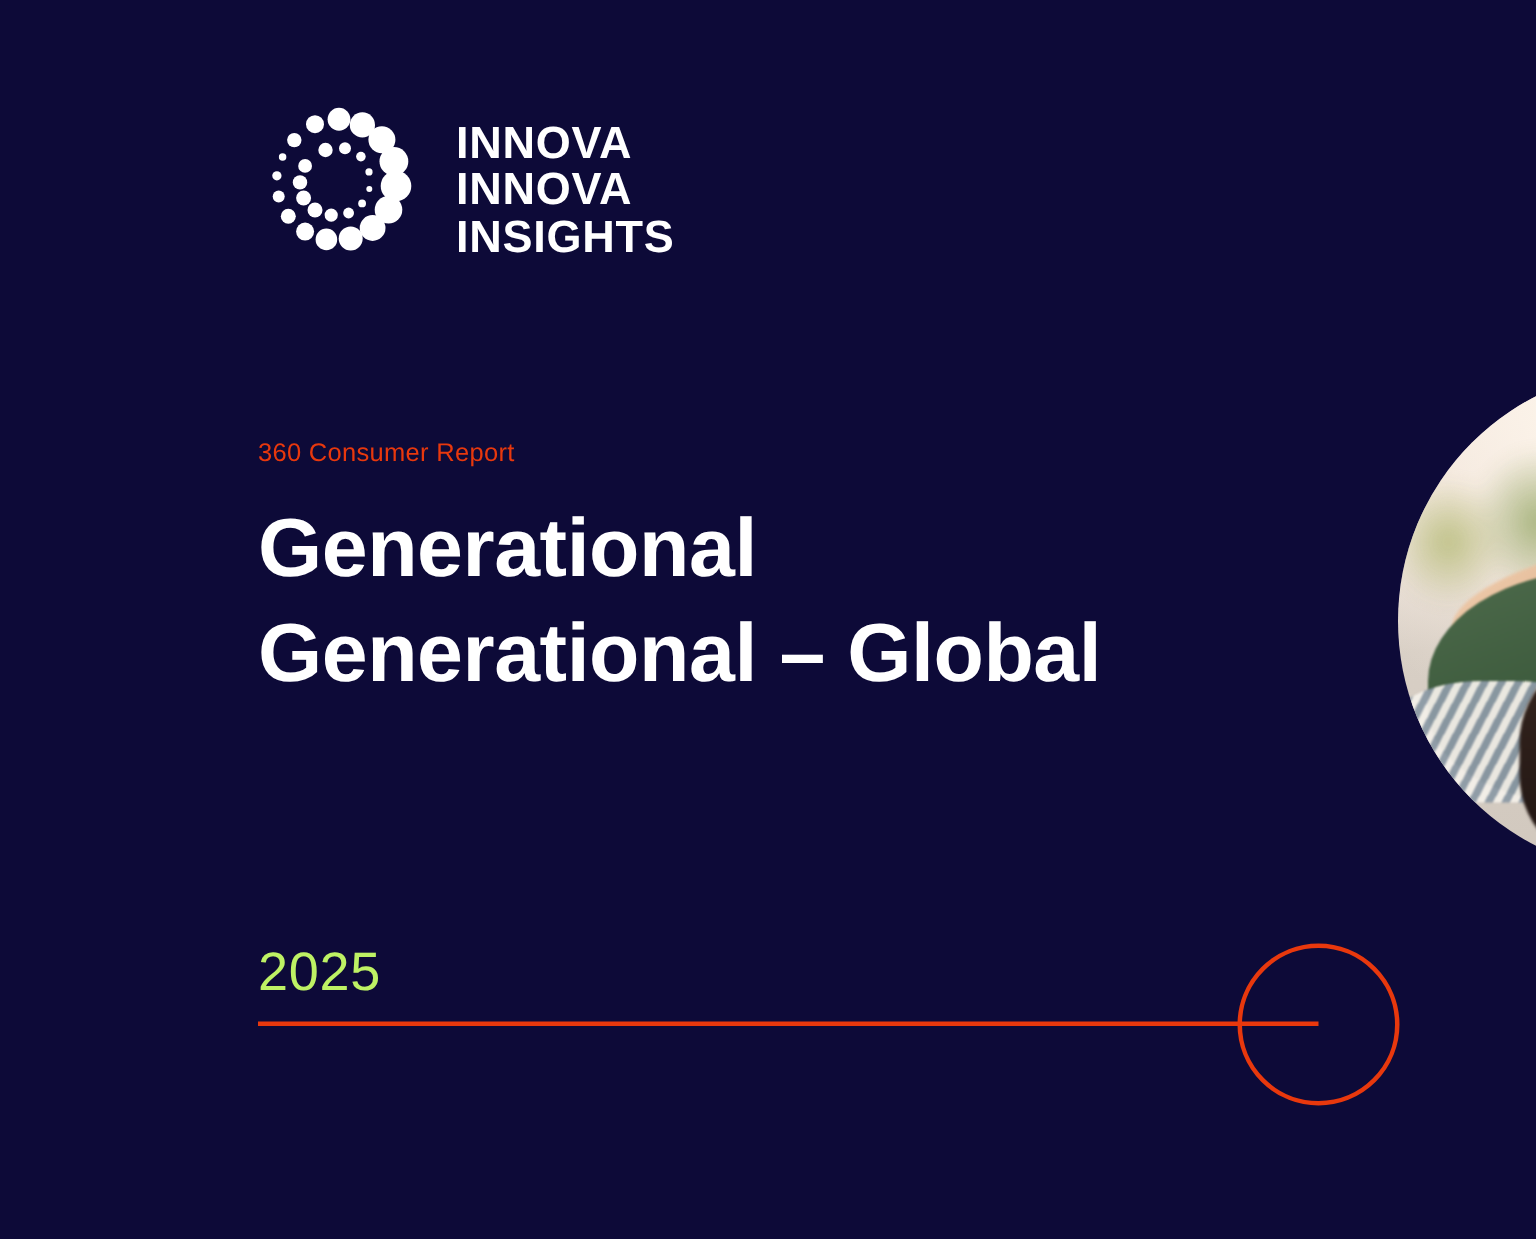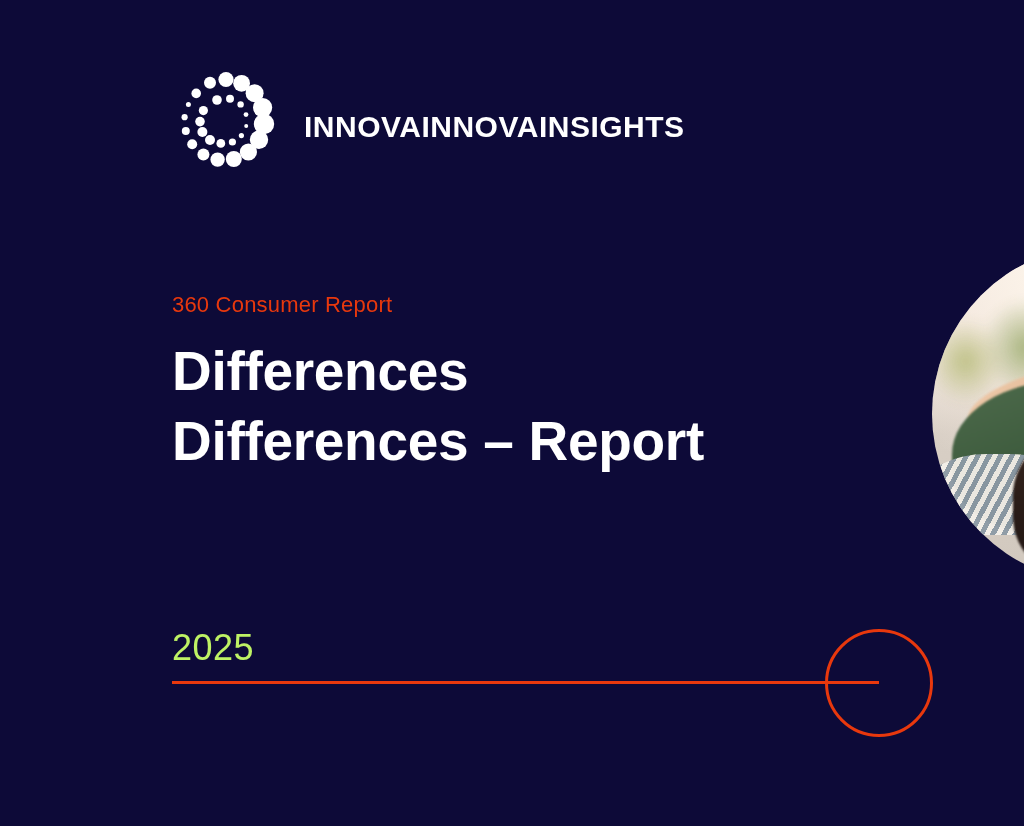--- a/index.html
+++ b/index.html
@@ -28,21 +28,21 @@
     align-items: center;
     gap: 22px;
   }
   .brand-mark {
     width: 112px;
     height: 112px;
     display: block;
   }
   .brand-wordmark {
     display: flex;
-    flex-direction: row;
+    flex-direction: column;
     line-height: 1.04;
     padding-top: 2px;
   }
   .brand-wordmark span {
     color: #ffffff;
     font-size: 30px;
     font-weight: bold;
     letter-spacing: 0.5px;
     white-space: nowrap;
   }
@@ -119,21 +119,21 @@
 
   
   .headline {
     position: absolute;
     left: 172px;
     top: 292px;
     width: 640px;
   }
   .eyebrow {
     color: #e8380d;
-    font-size: 22px;
+    font-size: 17px;
     font-weight: normal;
     letter-spacing: 0.2px;
     margin: 0 0 18px 0;
   }
   .title {
     color: #ffffff;
     font-size: 55px;
     font-weight: bold;
     line-height: 1.28;
     letter-spacing: -0.3px;
@@ -225,22 +225,22 @@
       <div class="jacket-green"></div>
       <div class="stripe-sleeve"></div>
       <div class="hair-dark"></div>
 
     </div>
   </div>
 
   <div class="headline">
     <p class="eyebrow">360 Consumer Report</p>
     <h1 class="title">
-      <span>Differences</span><br>
-      <span>Differences – Report</span>
+      <span>Generational</span><br>
+      <span>Generational – Global</span>
     </h1>
   </div>
 
   <div class="year">2025</div>
   <div class="accent-rule"></div>
   <div class="accent-circle"></div>
 
 </div>
 
 </body></html>

